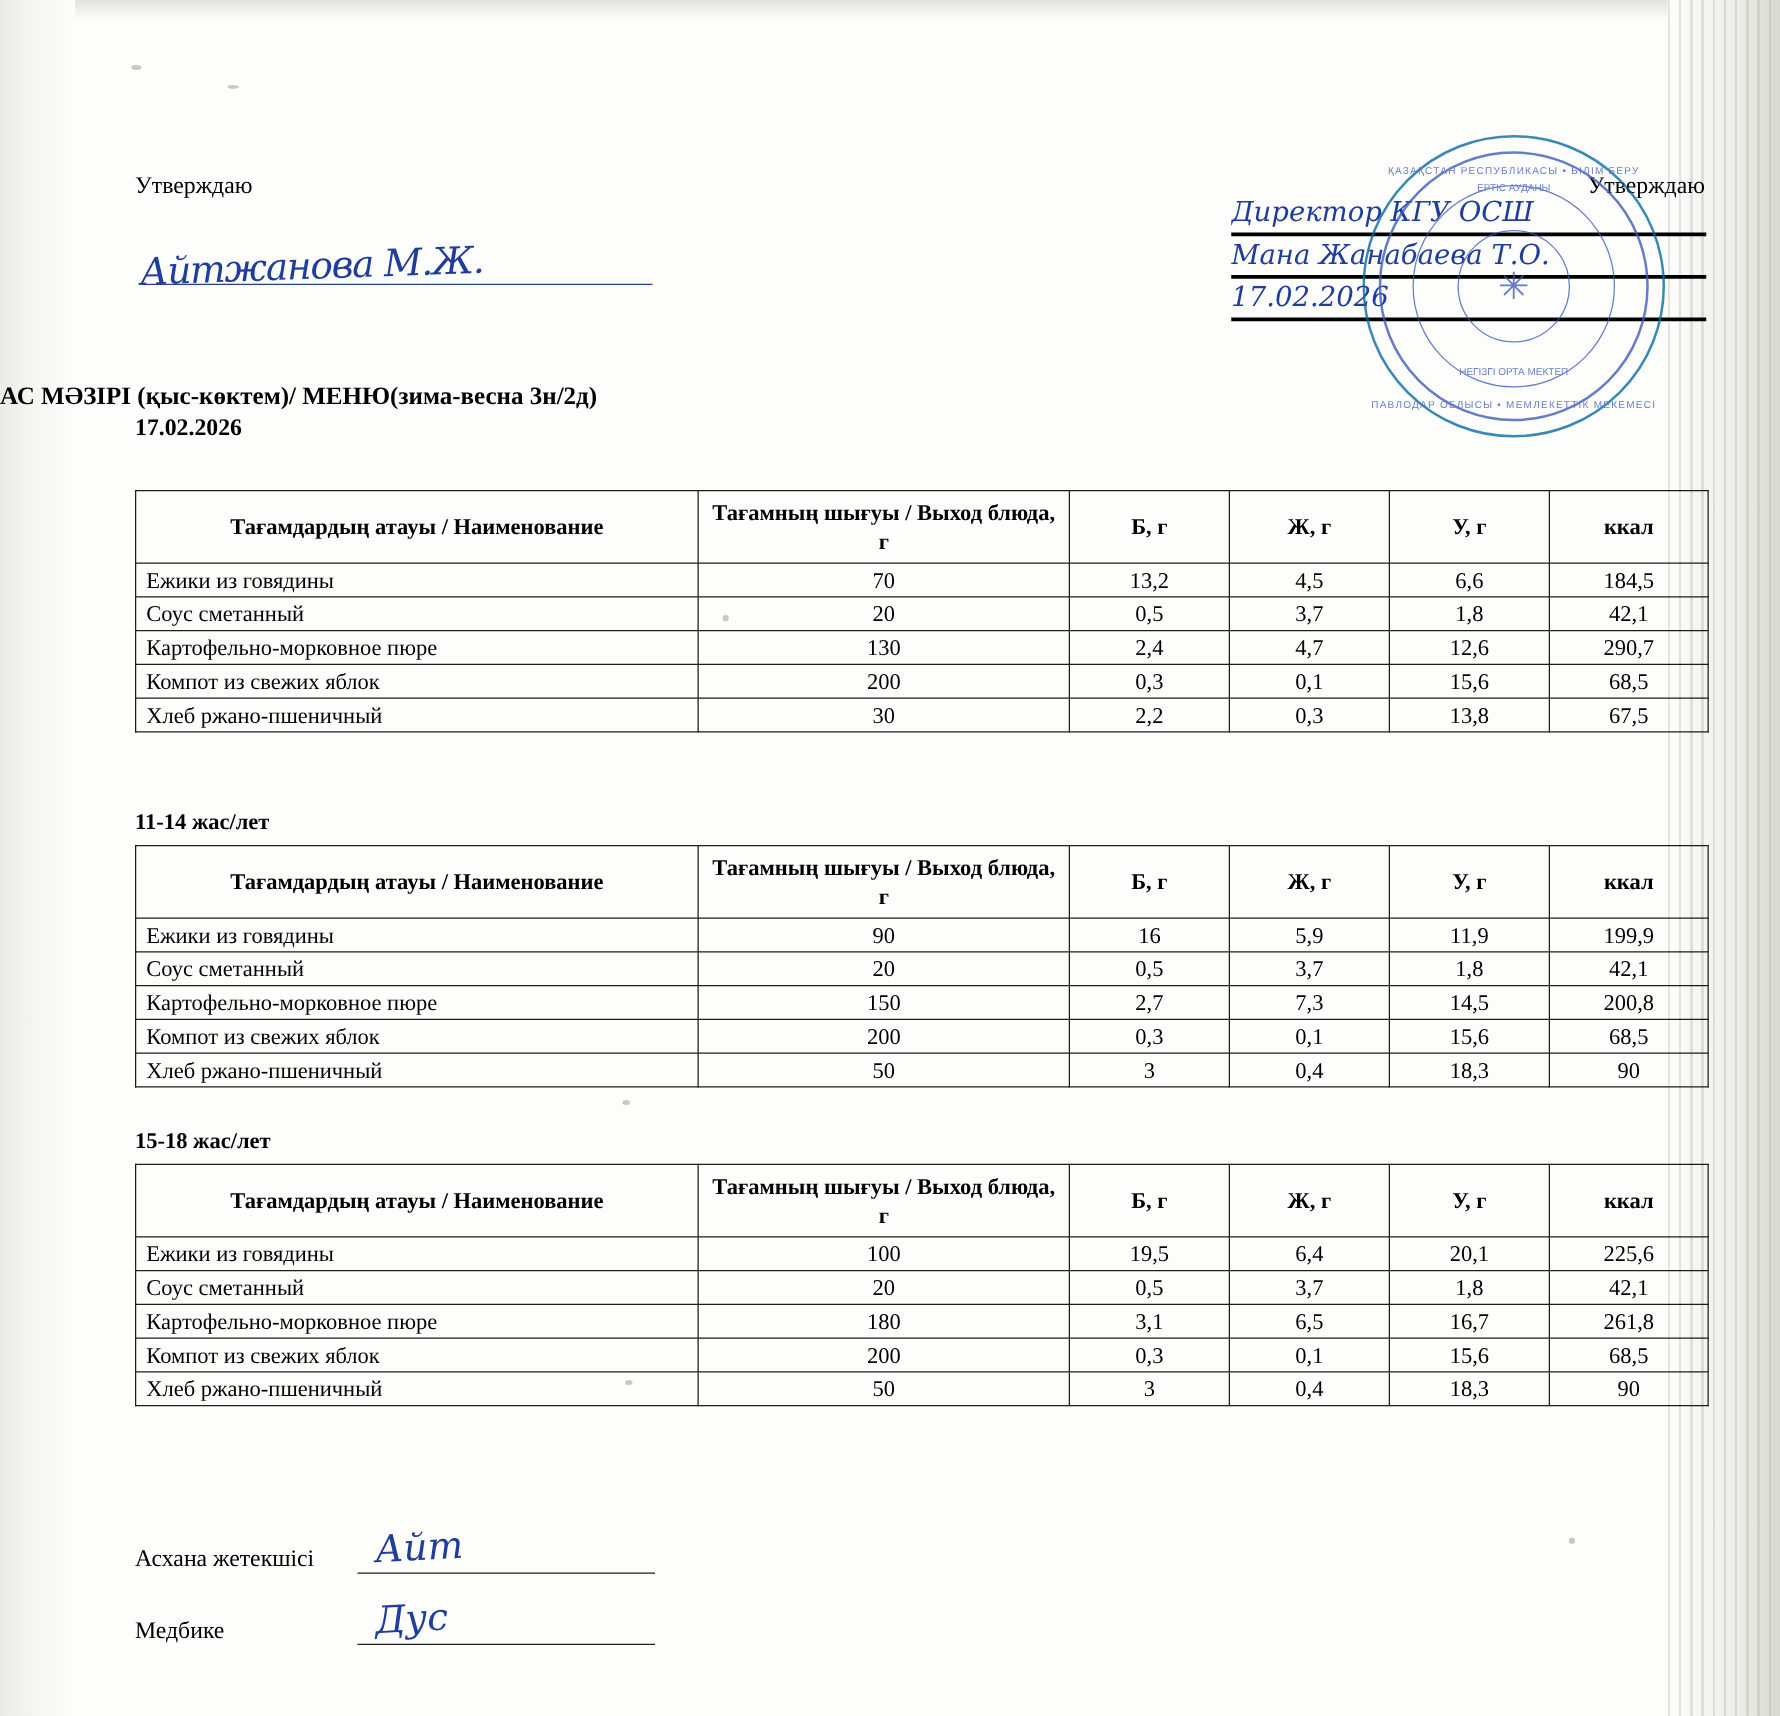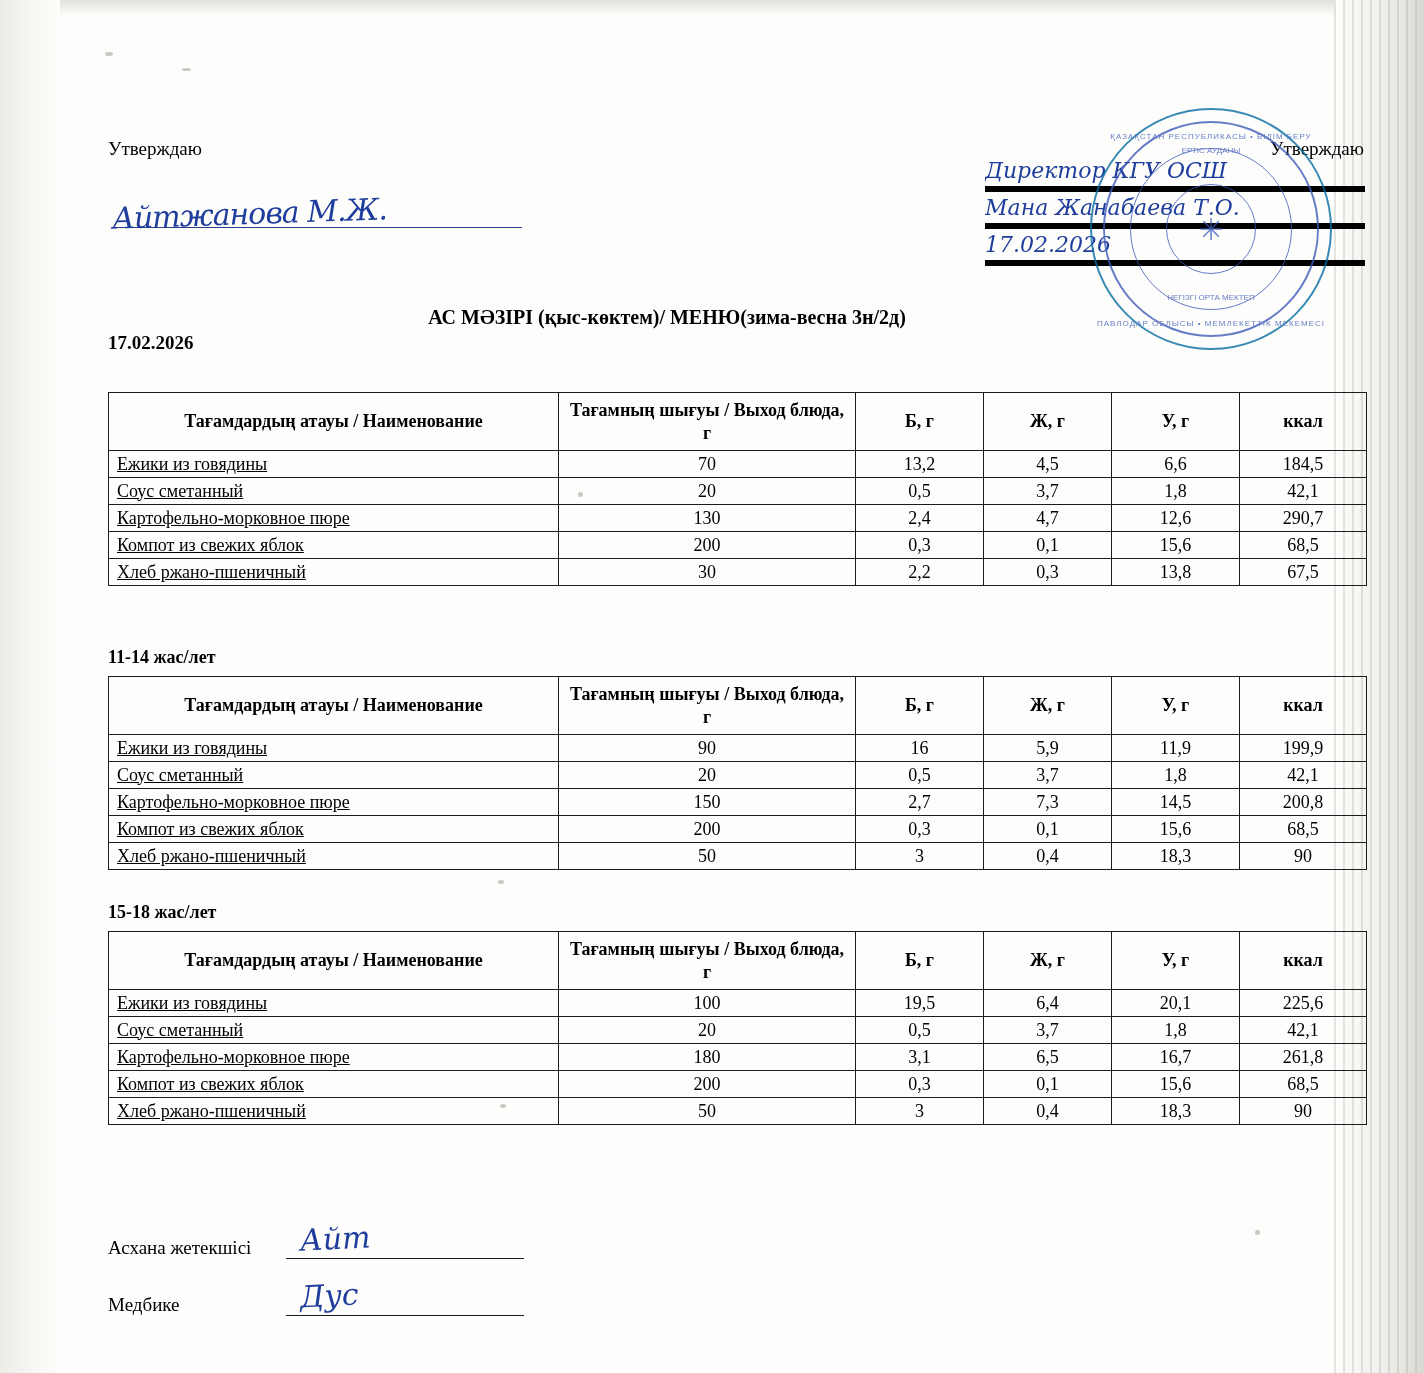--- a/index.html
+++ b/index.html
@@ -94,21 +94,21 @@
   .sign-right {
     position: absolute;
     left: 985px;
     top: 158px;
     width: 380px;
   }
   .sign-right .hw-row {
     font-size: 22px;
     height: 28px;
     overflow: hidden;
-    border-bottom: 6px solid #000000;
+    border-bottom: 3px solid #000000;
     margin-bottom: 3px;
     white-space: nowrap;
   }
 
   .stamp {
     position: absolute;
     left: 1090px;
     top: 108px;
     width: 238px;
     height: 238px;
@@ -162,21 +162,20 @@
     font-size: 8px;
     font-family: "Liberation Sans", sans-serif;
   }
   .stamp .txt-mid.m1 { top: 36px; }
   .stamp .txt-mid.m2 { bottom: 46px; }
 
   .doc-title {
     position: absolute;
     left: 0; right: 0;
     top: 306px;
-    text-align: center;
     font-size: 20px;
     font-weight: bold;
     padding-right: 90px;
   }
   .doc-date {
     position: absolute;
     left: 108px;
     top: 332px;
     font-size: 19px;
     font-weight: bold;
@@ -206,21 +205,20 @@
   }
   table.menu thead th {
     font-weight: bold;
     text-align: center;
     height: 58px;
     line-height: 23px;
   }
   table.menu td.name {
     text-align: left;
     padding-left: 8px;
-    text-decoration: underline;
   }
   table.menu td.num {
     text-align: center;
   }
   col.c-name { width: 450px; }
   col.c-out  { width: 297px; }
   col.c-b    { width: 128px; }
   col.c-z    { width: 128px; }
   col.c-u    { width: 128px; }
   col.c-k    { width: 127px; }

